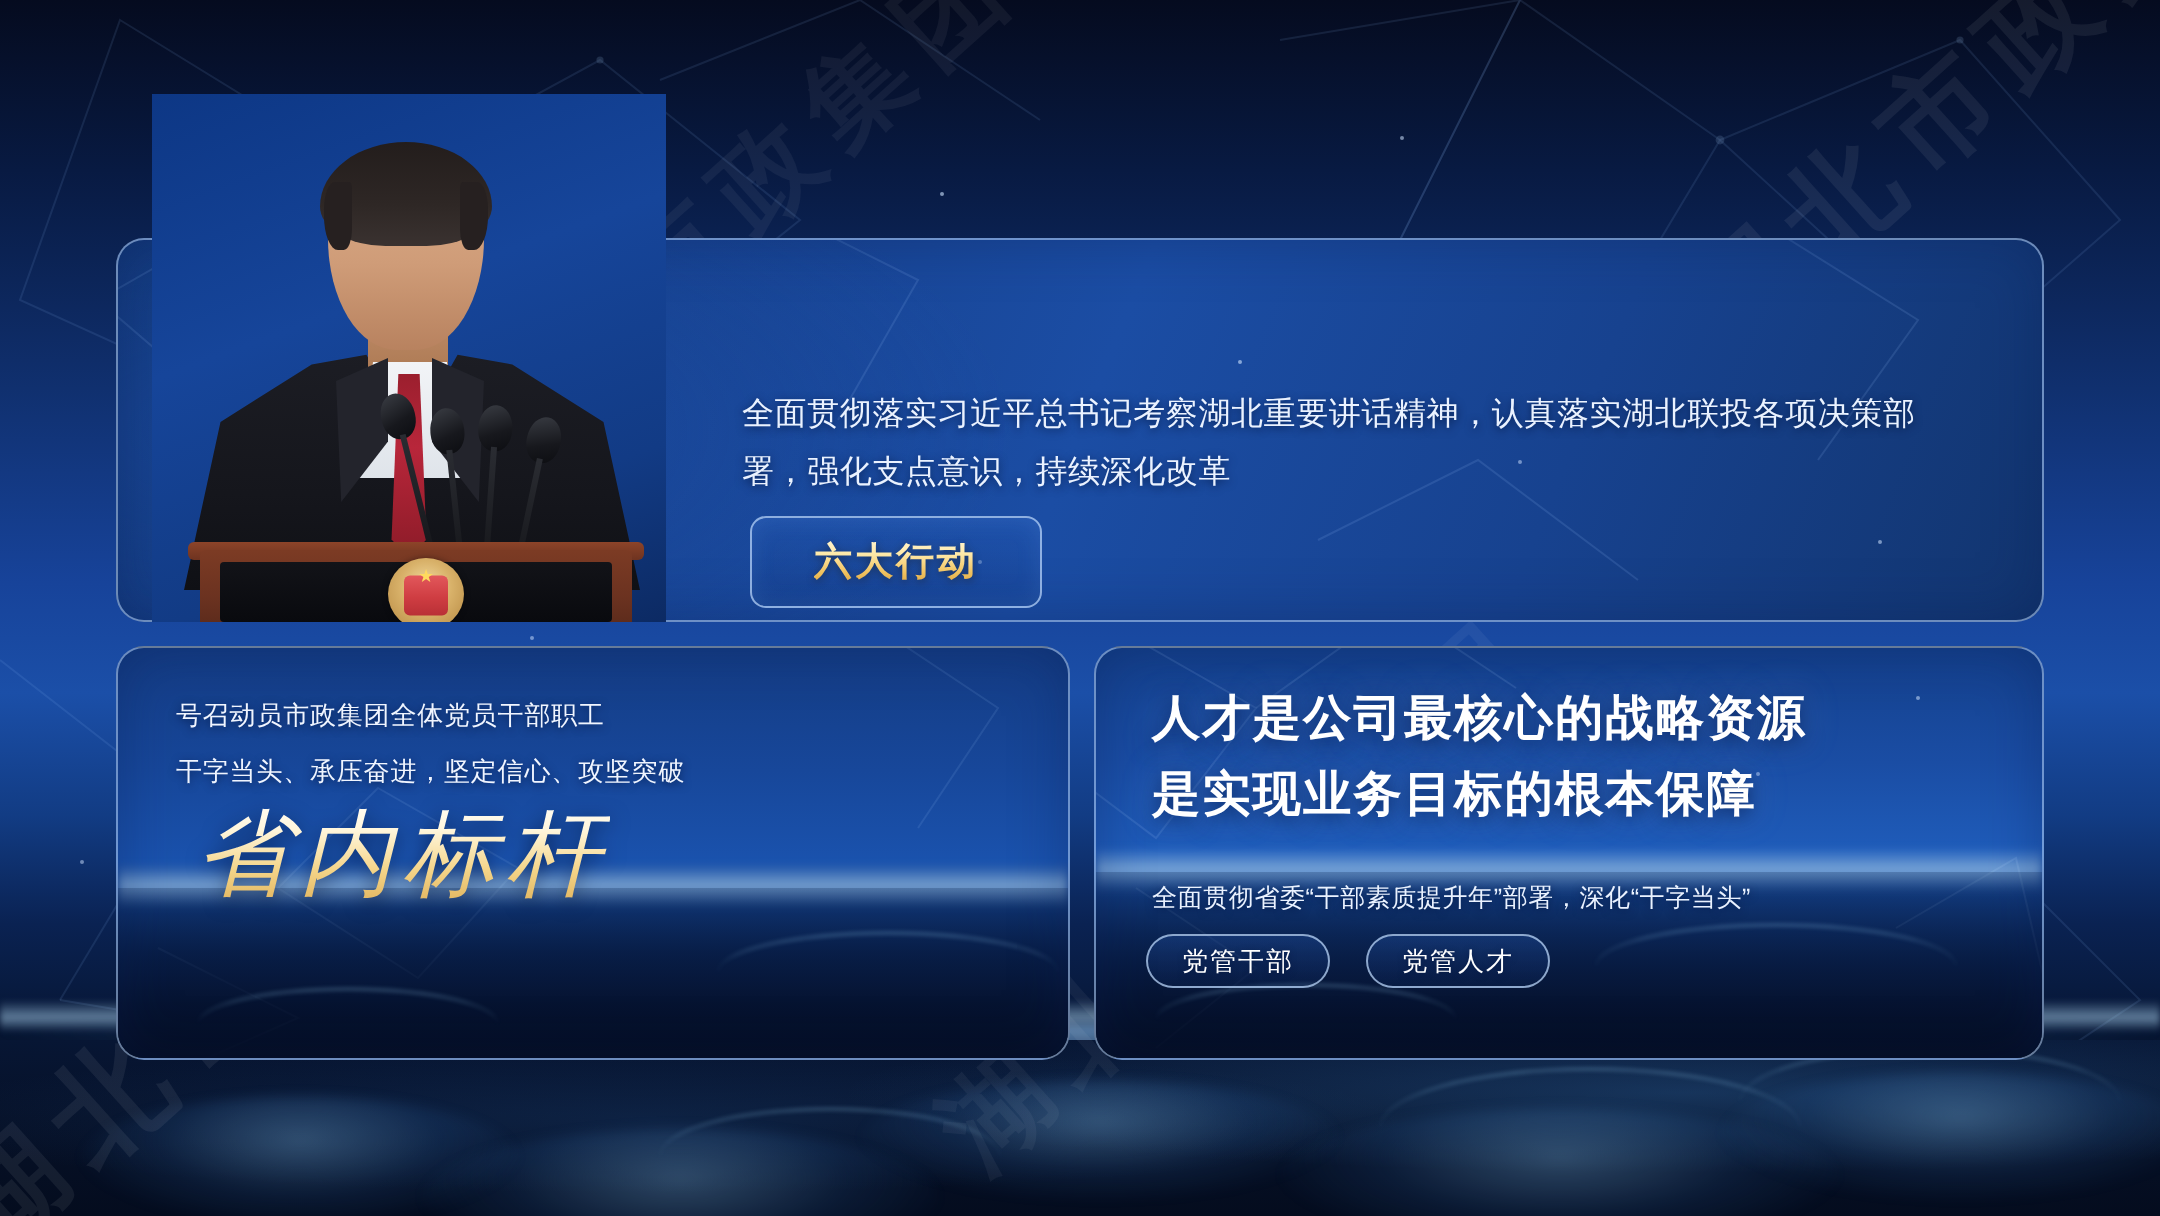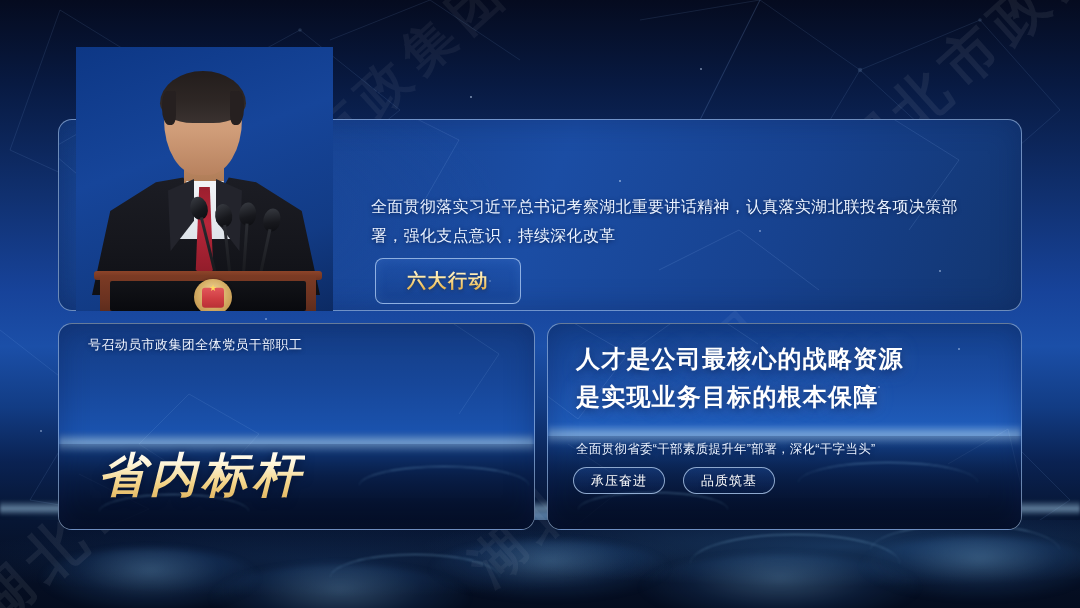--- a/index.html
+++ b/index.html
@@ -231,32 +231,31 @@
     -webkit-background-clip:text; background-clip:text; color:transparent;
     filter:drop-shadow(0 1px 2px rgba(30,20,0,.45));
   }
 
   
   .bl-line{
     position:absolute; left:88px;
     font-size:13px; color:#f0f5ff; letter-spacing:.4px; white-space:nowrap;
     text-shadow:0 1px 4px rgba(0,20,60,.8);
   }
-  #bl1{ top:336px;font-family:Liberation Serif, serif; }
+  #bl1{ top:349px;font-family:Liberation Serif, serif; }
   #bl2{ top:377px; }
   .calli{
     position:absolute;
     font-family:"DejaVu Serif","Liberation Serif",serif;
-    font-weight:bold; white-space:nowrap;
+    font-weight:normal; white-space:nowrap;
     background:linear-gradient(180deg,#ffffff 0%,#fff6dc 30%,#f4d488 62%,#d9a84e 100%);
     -webkit-background-clip:text; background-clip:text; color:transparent;
     filter:drop-shadow(0 2px 5px rgba(0,10,40,.6));
     letter-spacing:.10em;
     font-style:italic;
-    margin-top:48px;
   }
   #calli1{ left:98px; top:396px; font-size:47px; }
   #calli2{ left:228px; top:457px; font-size:47px; }
 
   
   .br-head{
     position:absolute; left:576px;
     font-size:24px; font-weight:bold; color:#ffffff;
     letter-spacing:1.2px; white-space:nowrap;
     text-shadow:0 2px 10px rgba(0,25,80,.85), 0 0 18px rgba(130,185,255,.4);
@@ -404,20 +403,21 @@
         <path d="M380,-10 L440,30 L400,90"></path>
       </g>
     </svg>
     <div class="card-horizon" style="top:108px"></div>
     <div class="card-sea" style="top:120px"></div>
     <div class="cloud-edge" style="left:300px;top:142px;width:170px;height:40px;"></div>
     <div class="cloud-edge" style="left:40px; top:170px;width:150px;height:36px;"></div>
   </div>
 
   <div class="bl-line" id="bl1">号召动员市政集团全体党员干部职工</div>
+  <div class="bl-line" id="bl2">干字当头、承压奋进，坚定信心、攻坚突破</div>
   <div class="calli" id="calli1">省内标杆</div>
 
   <div class="card" id="card-br">
     <svg width="475" height="207" style="position:absolute;inset:0;opacity:.45">
       <g stroke="rgba(170,210,255,0.30)" stroke-width="1" fill="none">
         <path d="M10,-10 L80,30 L30,95 L-30,50 Z"></path>
         <path d="M80,30 L150,-20 L210,20"></path>
         <path d="M20,120 L80,160 L30,200"></path>
         <path d="M400,140 L460,105 L475,170"></path>
       </g>
@@ -430,20 +430,20 @@
     <div class="cloud-edge" style="left:250px;top:138px;width:180px;height:42px;"></div>
     <div class="cloud-edge" style="left:30px; top:168px;width:150px;height:36px;"></div>
   </div>
 
   <div class="br-head" id="brh2">是实现业务目标的根本保障</div>
   <div class="br-head" id="brh1">人才是公司最核心的战略资源</div>
   <div class="br-sub">全面贯彻省委“干部素质提升年”部署，深化“干字当头”</div>
 
   <div class="pill-row">
     <div class="pill">
-      <span>承压奋进</span>
+      <span>党管干部</span>
     </div>
     <div class="pill">
-      <span>品质筑基</span>
+      <span>党管人才</span>
     </div>
   </div>
 
 </div>
 
 </body></html>

